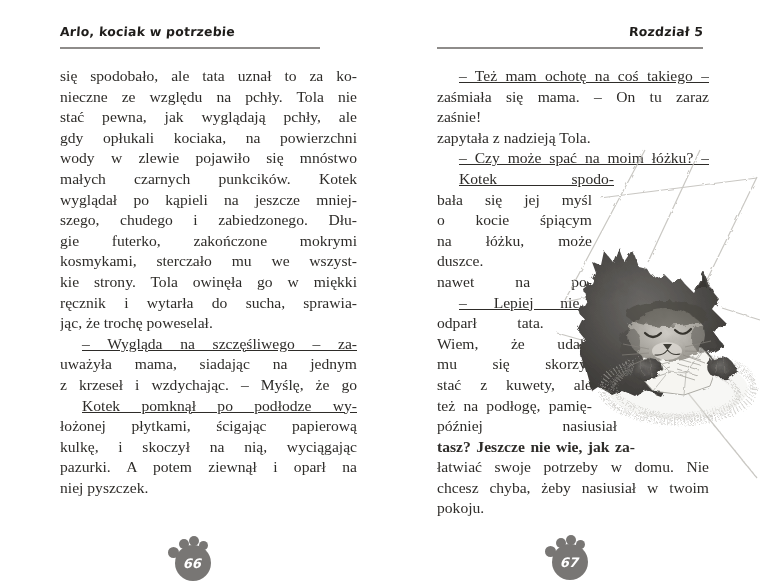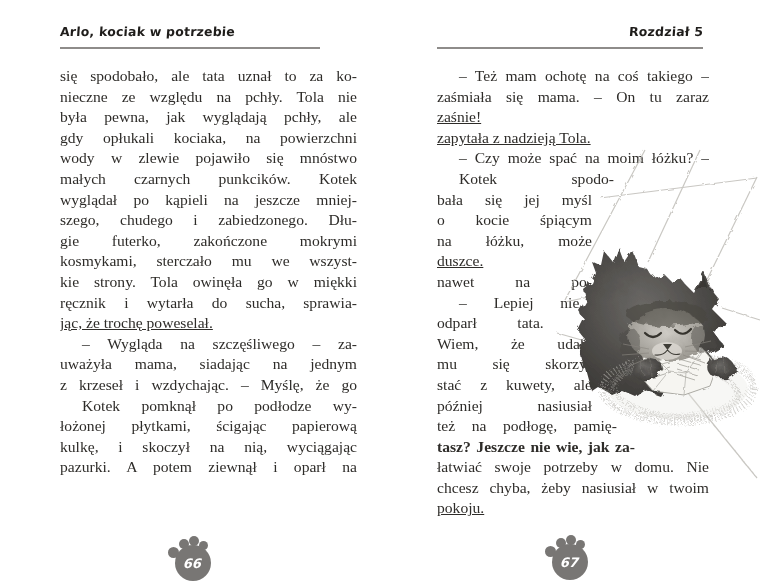--- a/index.html
+++ b/index.html
@@ -23,22 +23,22 @@
   .col{
     position:absolute;top:66px;color:#2e2c29;
     font-size:15.6px;line-height:20.6px;
   }
   #col-left{left:60px;width:297px;}
   #col-right{left:437px;width:272px;}
   .line{
     height:20.6px;overflow:hidden;
     text-align:justify;text-align-last:justify;
   }
-  .line.end{text-align-last:left;text-decoration:underline;}
-  .line.ind{padding-left:22px;}
+  .line.end{text-align-last:left;}
+  .line.ind{padding-left:22px;text-decoration:underline;}
   
   #col-right .line:nth-child(n+6):nth-child(-n+17){width:155px;}
   #col-right .line:nth-child(18){width:180px;}
   #col-right .line:nth-child(19){width:198px;font-weight:bold;}
 
   
   .paw{position:absolute;width:50px;height:52px;}
   #paw-left{left:168px;top:536px;}
   #paw-right{left:545px;top:535px;}
   .paw .toe{position:absolute;border-radius:50%;background:#787674;}
@@ -63,58 +63,59 @@
 <body>
 
 <div class="page-header" id="hdr-left">Arlo, kociak w potrzebie</div>
 <div class="page-header" id="hdr-right">Rozdział 5</div>
 <div class="rule" id="rule-left"></div>
 <div class="rule" id="rule-right"></div>
 
 <div class="col" id="col-left">
     <div class="line">się spodobało, ale tata uznał to za ko-</div>
     <div class="line">nieczne ze względu na pchły. Tola nie</div>
-    <div class="line">była pewna, jak wyglądają pchły, ale</div>
+    <div class="line">stać pewna, jak wyglądają pchły, ale</div>
     <div class="line">gdy opłukali kociaka, na powierzchni</div>
     <div class="line">wody w zlewie pojawiło się mnóstwo</div>
     <div class="line">małych czarnych punkcików. Kotek</div>
     <div class="line">wyglądał po kąpieli na jeszcze mniej-</div>
     <div class="line">szego, chudego i zabiedzonego. Dłu-</div>
     <div class="line">gie futerko, zakończone mokrymi</div>
     <div class="line">kosmykami, sterczało mu we wszyst-</div>
     <div class="line">kie strony. Tola owinęła go w miękki</div>
     <div class="line">ręcznik i wytarła do sucha, sprawia-</div>
     <div class="line end">jąc, że trochę poweselał.</div>
     <div class="line ind">– Wygląda na szczęśliwego – za-</div>
     <div class="line">uważyła mama, siadając na jednym</div>
     <div class="line">z krzeseł i wzdychając. – Myślę, że go</div>
     <div class="line ind">Kotek pomknął po podłodze wy-</div>
     <div class="line">łożonej płytkami, ścigając papierową</div>
     <div class="line">kulkę, i skoczył na nią, wyciągając</div>
     <div class="line">pazurki. A potem ziewnął i oparł na</div>
+    <div class="line end">niej pyszczek.</div>
   </div>
 <div class="col" id="col-right">
     <div class="line ind">– Też mam ochotę na coś takiego –</div>
     <div class="line">zaśmiała się mama. – On tu zaraz</div>
     <div class="line end">zaśnie!</div>
     <div class="line end">zapytała z nadzieją Tola.</div>
     <div class="line ind">– Czy może spać na moim łóżku? –</div>
     <div class="line ind">Kotek spodo-</div>
     <div class="line">bała się jej myśl</div>
     <div class="line">o kocie śpiącym</div>
     <div class="line">na łóżku, może</div>
     <div class="line end">duszce.</div>
     <div class="line">nawet na po-</div>
     <div class="line ind">– Lepiej nie –</div>
     <div class="line">odparł tata. –</div>
     <div class="line">Wiem, że udało</div>
     <div class="line">mu się skorzy-</div>
     <div class="line">stać z kuwety, ale</div>
+    <div class="line">też na podłogę, pamię-</div>
     <div class="line">później nasiusiał</div>
-    <div class="line">też na podłogę, pamię-</div>
     <div class="line">tasz? Jeszcze nie wie, jak za-</div>
     <div class="line">łatwiać swoje potrzeby w domu. Nie</div>
     <div class="line">chcesz chyba, żeby nasiusiał w twoim</div>
     <div class="line end">pokoju.</div>
   </div>
 
 <div id="illo">
   <svg viewBox="0 0 215 345" xmlns="http://www.w3.org/2000/svg">
     <defs>
       <radialGradient id="furGrad" cx="45%" cy="40%" r="70%">

